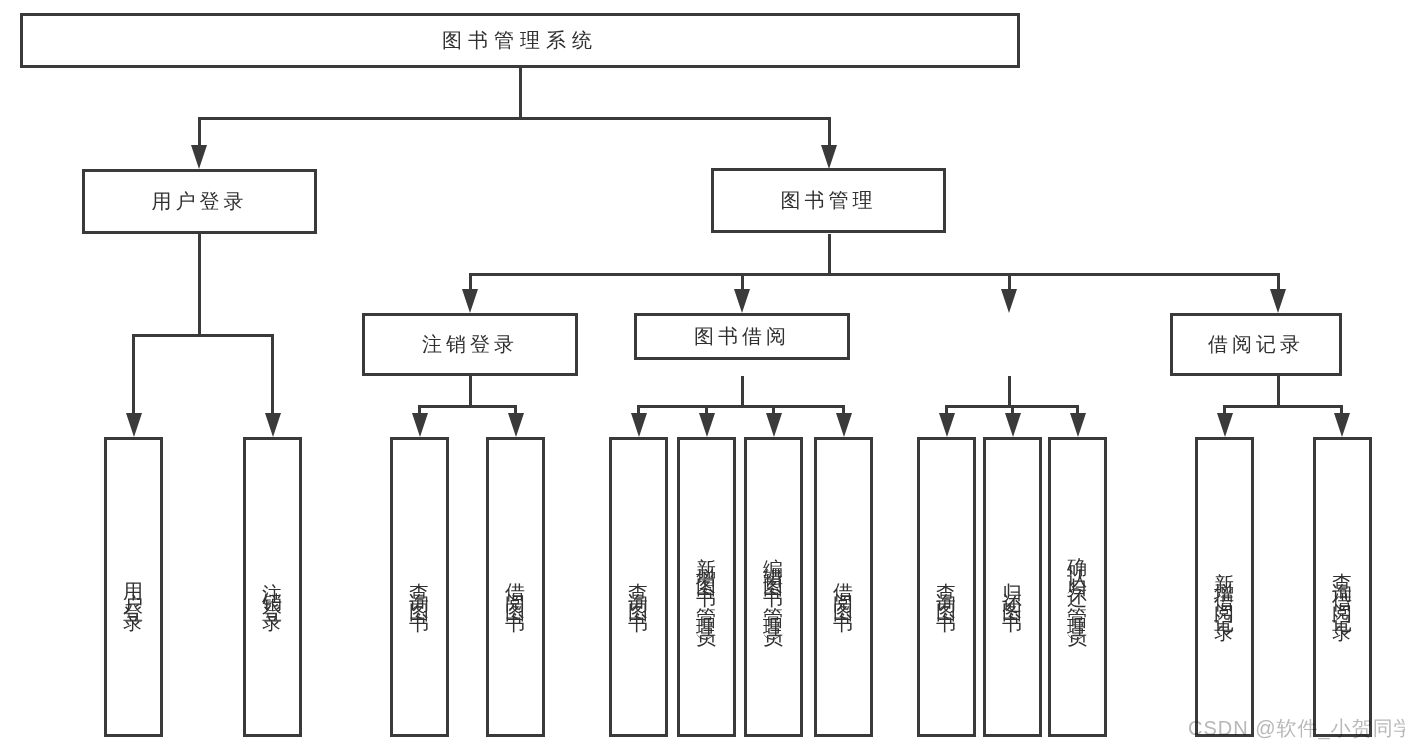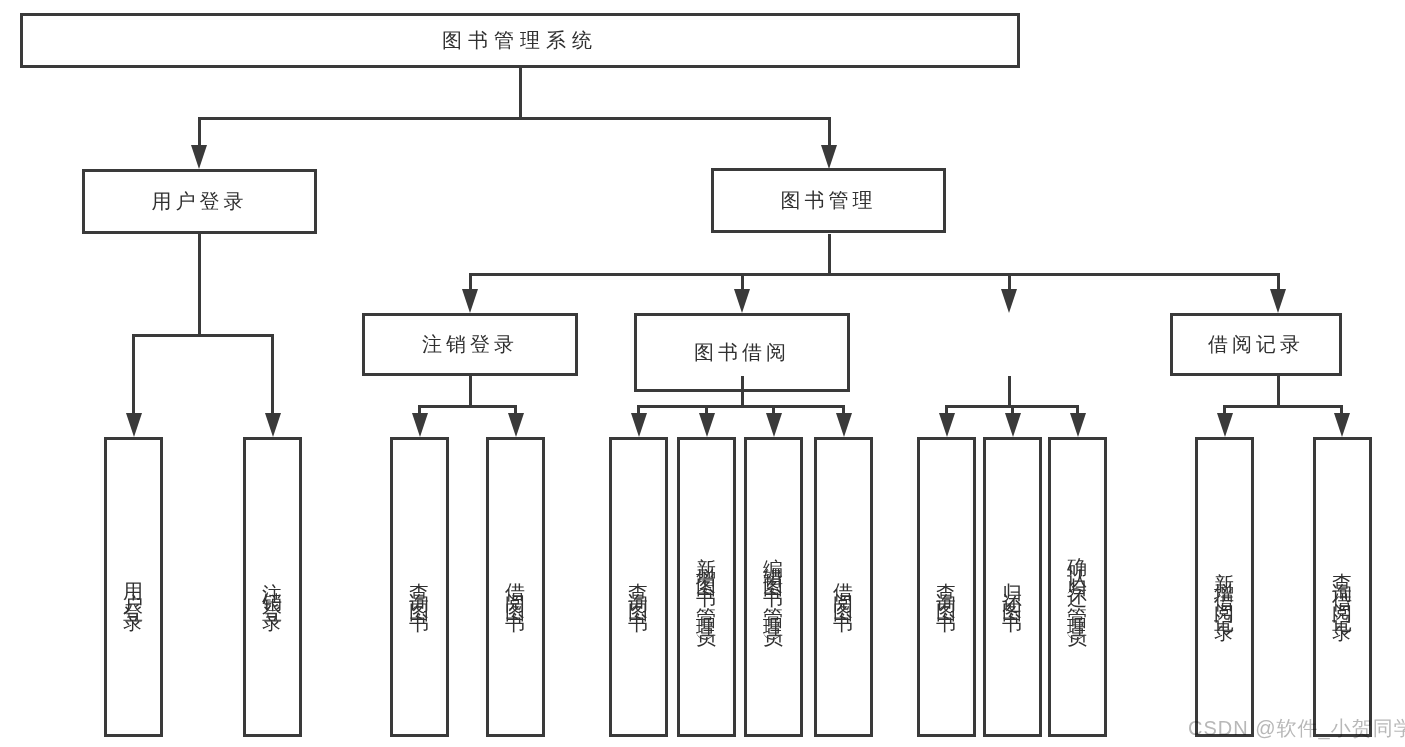--- a/index.html
+++ b/index.html
@@ -54,21 +54,21 @@
   <div class="node" style="left:82px;top:169px;width:235px;height:65px">
     <span>用户登录</span>
   </div>
   <div class="node" style="left:711px;top:168px;width:235px;height:65px">
     <span>图书管理</span>
   </div>
 
   <div class="node" style="left:362px;top:313px;width:216px;height:63px">
     <span>注销登录</span>
   </div>
-  <div class="node" style="left:634px;top:313px;width:216px;height:79px">
+  <div class="node" style="left:634px;top:313px;width:216px;height:47px">
     <span>图书借阅</span>
   </div>
   <div class="node" style="left:1170px;top:313px;width:172px;height:63px">
     <span>借阅记录</span>
   </div>
 
   <div class="node vert" style="left:104px;top:437px;width:59px;height:300px">
     <span>用户登录</span>
   </div>
   <div class="node vert" style="left:243px;top:437px;width:59px;height:300px">

